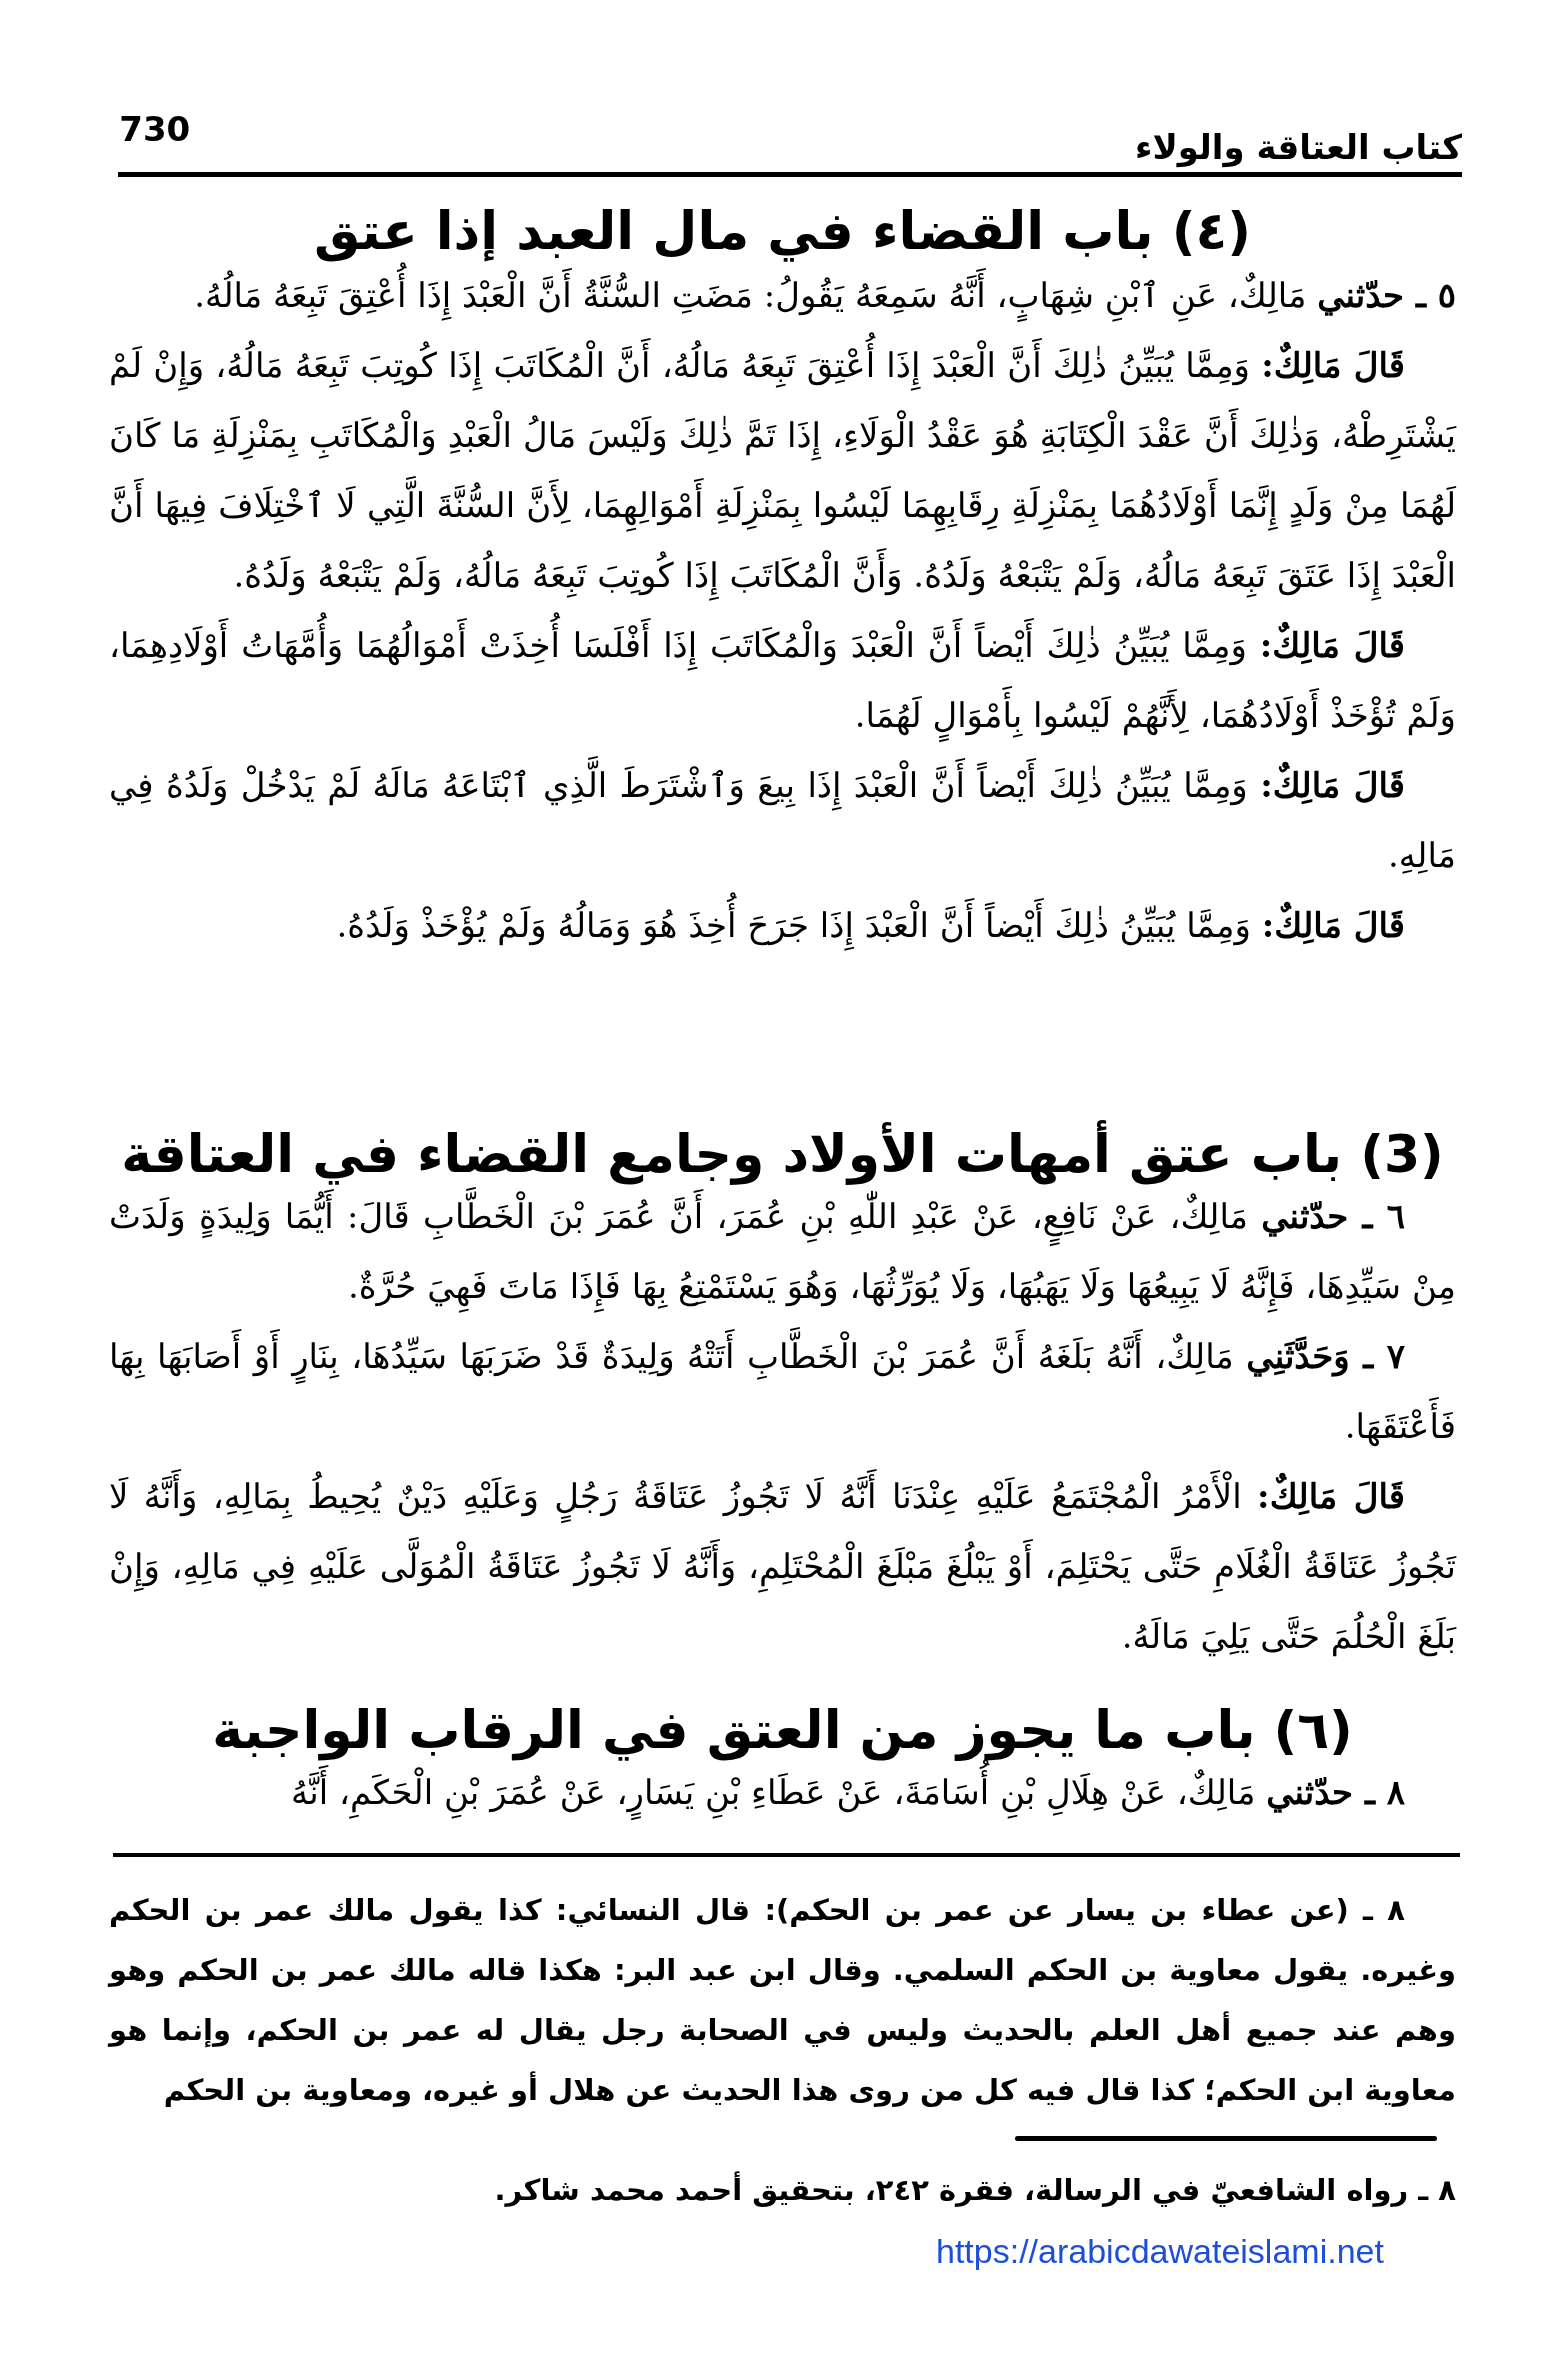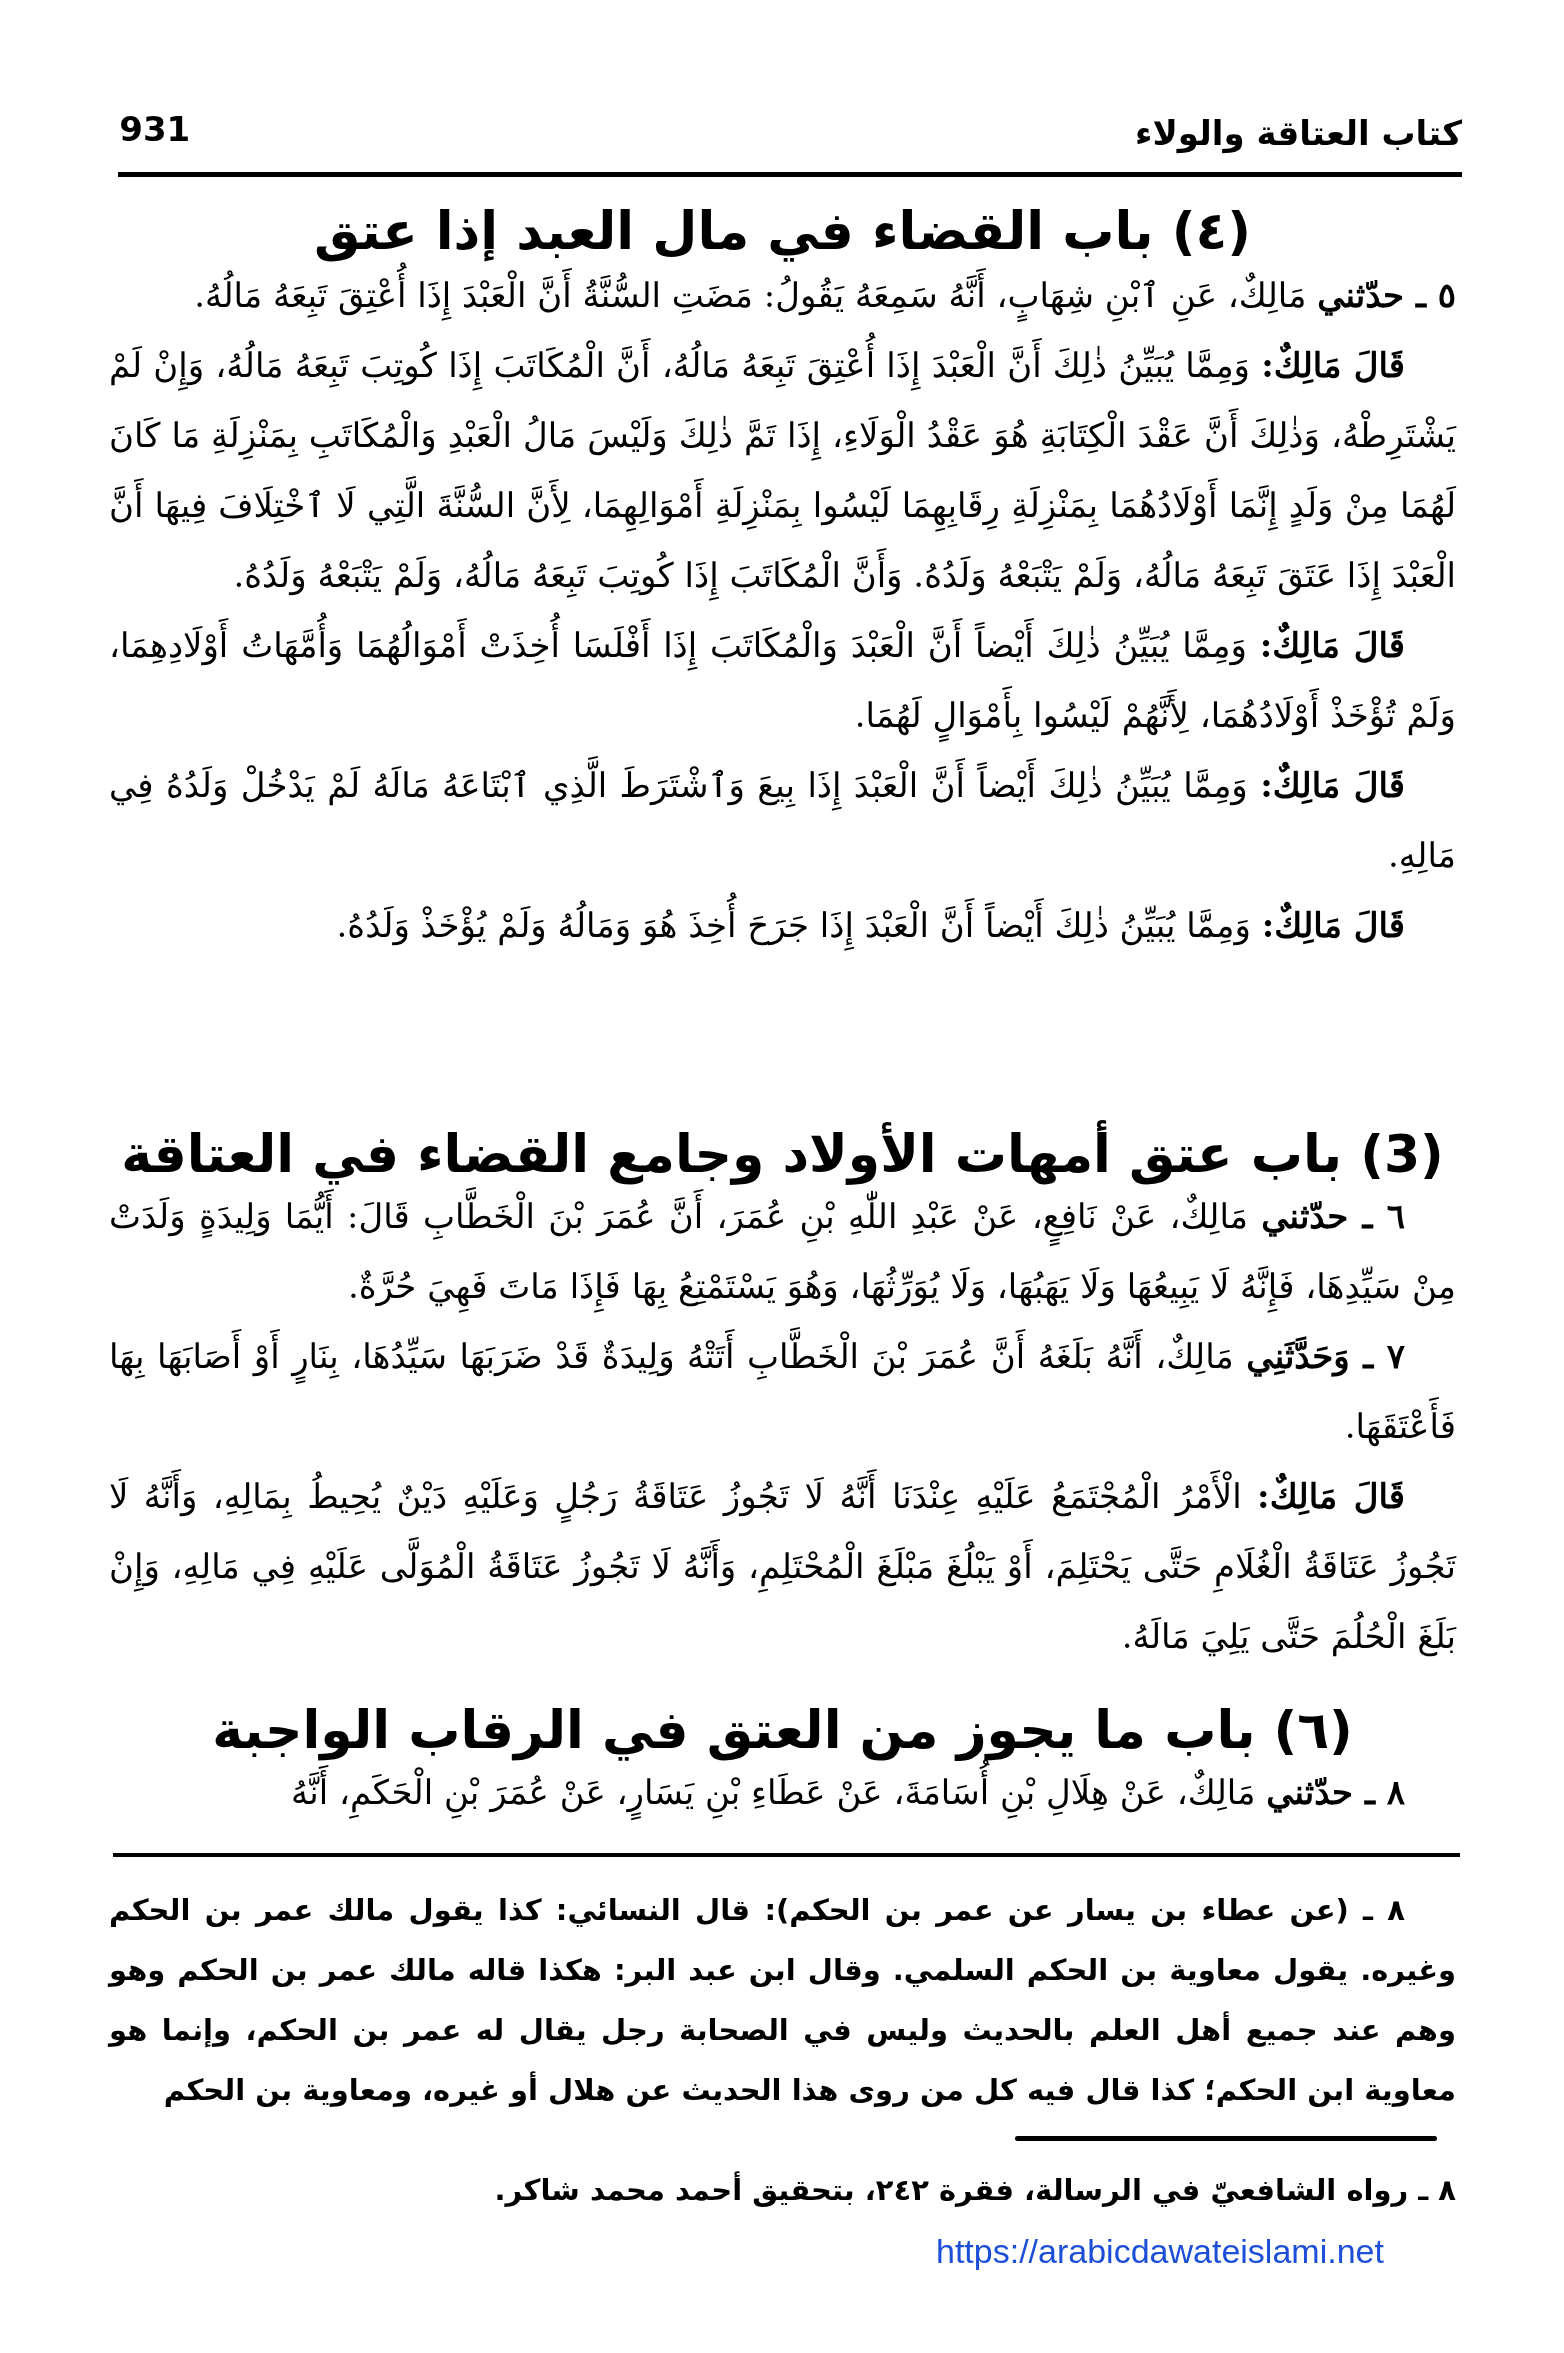--- a/index.html
+++ b/index.html
@@ -1,20 +1,20 @@
 <!DOCTYPE html>
 <html style="font-size:13.6px"><head>
 <meta charset="utf-8">
 <style>
   html, body { margin:0; padding:0; background:#ffffff; }
   body { width:1565px; height:2354px; position:relative; overflow:hidden;
          font-family:"DejaVu Serif", serif; color:#000; }
   .page { position:absolute; left:0; top:0; width:1565px; height:2354px; }
   .header { position:absolute; left:115px; width:1347px; top:109px; height:51px; direction:rtl; }
-  .header .book { position:absolute; right:0; top:4px; font-family:"DejaVu Sans", sans-serif; font-weight:bold; font-size:34px; }
+  .header .book { position:absolute; right:0; top:18px; font-family:"DejaVu Sans", sans-serif; font-weight:bold; font-size:34px; }
   .header .pnum { position:absolute; left:4.3px; top:0; font-family:"DejaVu Sans", sans-serif; font-weight:bold; font-size:34px; }
   .rule-top { position:absolute; left:118px; width:1344px; top:172px; height:5.1px; background:#000; }
   .col { position:absolute; left:109px; width:1347px; direction:rtl; text-align:justify; }
   .title { position:absolute; left:109px; width:1347px; direction:rtl; text-align:center;
            font-family:"DejaVu Sans", sans-serif; font-weight:bold; font-size:52px; line-height:60px; }
   .para { font-size:34px; line-height:70px; text-align:justify; text-align-last:right; margin:0; }
   .para .lead { font-weight:bold; }
   .para.indent { text-indent:51px; }
   .fn-rule { position:absolute; left:113px; width:1347px; top:1853px; height:4.3px; background:#000; }
   .fn-rule-short { position:absolute; left:1015px; width:422px; top:2136px; height:5.1px; background:#000; border-radius:2.6px; }
@@ -22,21 +22,21 @@
   .fn .lead { font-weight:bold; }
   .watermark { position:absolute; left:936px; top:2232px; font-family:"Liberation Sans", sans-serif; font-size:34px; color:#1d4ed8; letter-spacing:0px; direction:ltr; }
 </style>
 </head>
 <body>
 
 <div class="page">
 
   <div class="header">
     <span class="book">كتاب العتاقة والولاء</span>
-    <span class="pnum">931</span>
+    <span class="pnum">730</span>
   </div>
   <div class="rule-top"></div>
 
   <div class="title" style="top:201px;">(٤) باب القضاء في مال العبد إذا عتق</div>
   <div class="col" style="top:260px;">
     <p class="para"><span class="lead">٥ ـ حدّثني</span><span> مَالِكٌ، عَنِ ٱبْنِ شِهَابٍ، أَنَّهُ سَمِعَهُ يَقُولُ: مَضَتِ السُّنَّةُ أَنَّ الْعَبْدَ إِذَا أُعْتِقَ تَبِعَهُ مَالُهُ.</span></p>
     <p class="para indent"><span class="lead">قَالَ مَالِكٌ:</span><span> وَمِمَّا يُبَيِّنُ ذٰلِكَ أَنَّ الْعَبْدَ إِذَا أُعْتِقَ تَبِعَهُ مَالُهُ، أَنَّ الْمُكَاتَبَ إِذَا كُوتِبَ تَبِعَهُ مَالُهُ، وَإِنْ لَمْ يَشْتَرِطْهُ، وَذٰلِكَ أَنَّ عَقْدَ الْكِتَابَةِ هُوَ عَقْدُ الْوَلَاءِ، إِذَا تَمَّ ذٰلِكَ وَلَيْسَ مَالُ الْعَبْدِ وَالْمُكَاتَبِ بِمَنْزِلَةِ مَا كَانَ لَهُمَا مِنْ وَلَدٍ إِنَّمَا أَوْلَادُهُمَا بِمَنْزِلَةِ رِقَابِهِمَا لَيْسُوا بِمَنْزِلَةِ أَمْوَالِهِمَا، لِأَنَّ السُّنَّةَ الَّتِي لَا ٱخْتِلَافَ فِيهَا أَنَّ الْعَبْدَ إِذَا عَتَقَ تَبِعَهُ مَالُهُ، وَلَمْ يَتْبَعْهُ وَلَدُهُ. وَأَنَّ الْمُكَاتَبَ إِذَا كُوتِبَ تَبِعَهُ مَالُهُ، وَلَمْ يَتْبَعْهُ وَلَدُهُ.</span></p>
     <p class="para indent"><span class="lead">قَالَ مَالِكٌ:</span><span> وَمِمَّا يُبَيِّنُ ذٰلِكَ أَيْضاً أَنَّ الْعَبْدَ وَالْمُكَاتَبَ إِذَا أَفْلَسَا أُخِذَتْ أَمْوَالُهُمَا وَأُمَّهَاتُ أَوْلَادِهِمَا، وَلَمْ تُؤْخَذْ أَوْلَادُهُمَا، لِأَنَّهُمْ لَيْسُوا بِأَمْوَالٍ لَهُمَا.</span></p>
     <p class="para indent"><span class="lead">قَالَ مَالِكٌ:</span><span> وَمِمَّا يُبَيِّنُ ذٰلِكَ أَيْضاً أَنَّ الْعَبْدَ إِذَا بِيعَ وَٱشْتَرَطَ الَّذِي ٱبْتَاعَهُ مَالَهُ لَمْ يَدْخُلْ وَلَدُهُ فِي مَالِهِ.</span></p>
     <p class="para indent"><span class="lead">قَالَ مَالِكٌ:</span><span> وَمِمَّا يُبَيِّنُ ذٰلِكَ أَيْضاً أَنَّ الْعَبْدَ إِذَا جَرَحَ أُخِذَ هُوَ وَمَالُهُ وَلَمْ يُؤْخَذْ وَلَدُهُ.</span></p>

